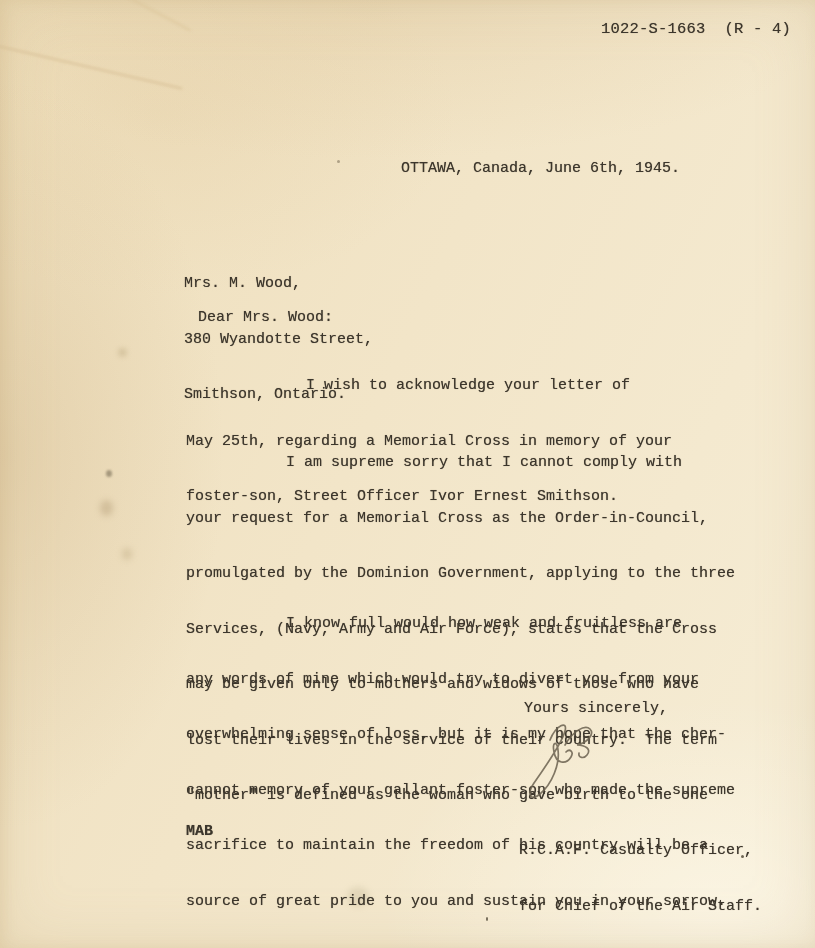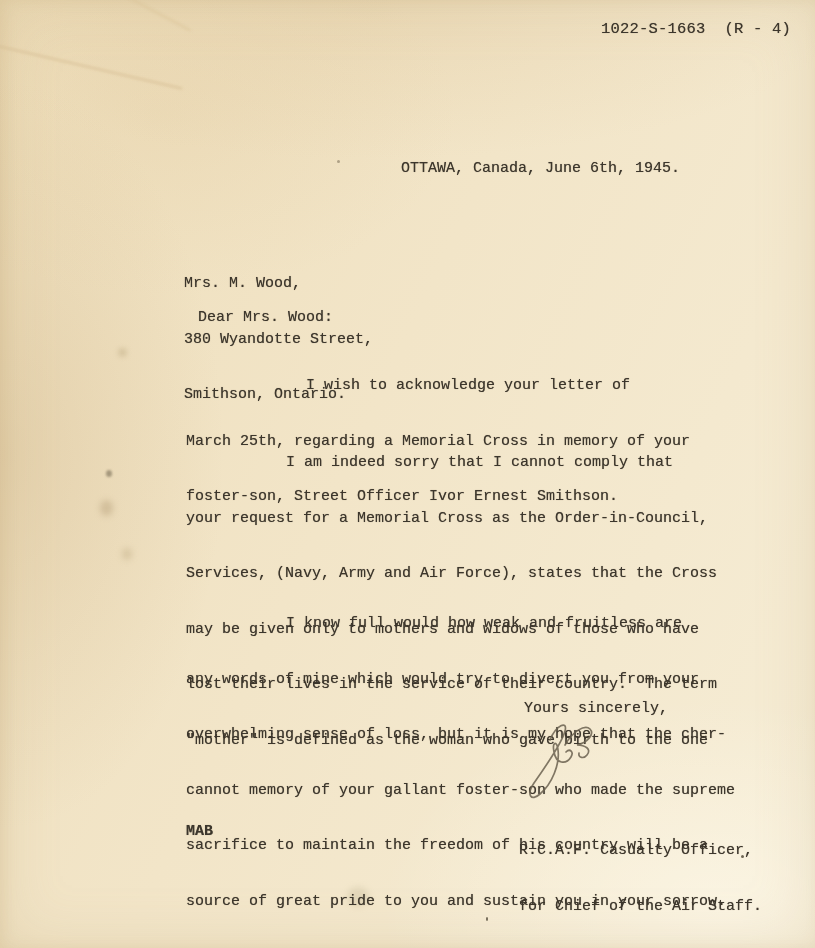--- a/index.html
+++ b/index.html
@@ -80,27 +80,28 @@
 <div class="txt address">
   <div class="line">Mrs. M. Wood,</div>
   <div class="line">380 Wyandotte Street,</div>
   <div class="line">Smithson, Ontario.</div>
 </div>
 
 <div class="txt salutation">Dear Mrs. Wood:</div>
 
 <div class="txt para1">
   <div class="line ind-120">I wish to acknowledge your letter of</div>
-  <div class="line">March 25th, regarding a Memorial Cross in memory of your</div>
+  <div class="line">May 25th, regarding a Memorial Cross in memory of your</div>
   <div class="line">foster-son, Street Officer Ivor Ernest Smithson.</div>
 </div>
 
 <div class="txt para2">
-  <div class="line ind-100">I am indeed sorry that I cannot comply that</div>
+  <div class="line ind-100">I am supreme sorry that I cannot comply with</div>
   <div class="line">your request for a Memorial Cross as the Order-in-Council,</div>
+  <div class="line">promulgated by the Dominion Government, applying to the three</div>
   <div class="line">Services, (Navy, Army and Air Force), states that the Cross</div>
   <div class="line">may be given only to mothers and widows of those who have</div>
   <div class="line">lost their lives in the service of their country.  The term</div>
   <div class="line">"mother" is defined as the woman who gave birth to the one</div>
 </div>
 
 <div class="txt para3">
   <div class="line ind-100">I know full would how weak and fruitless are</div>
   <div class="line">any words of mine which would try to divert you from your</div>
   <div class="line">overwhelming sense of loss, but it is my hope that the cher-</div>

